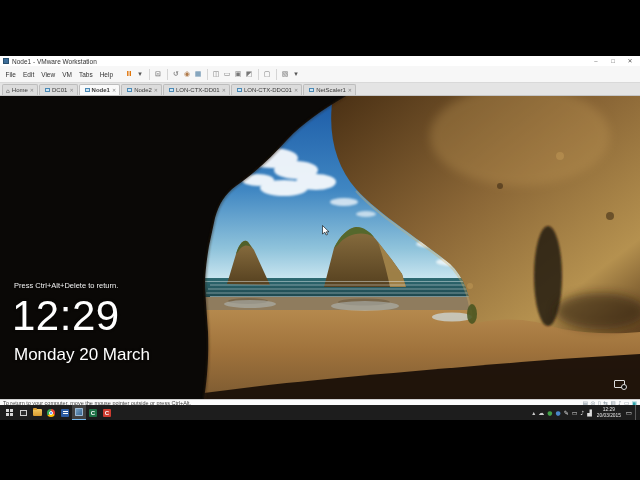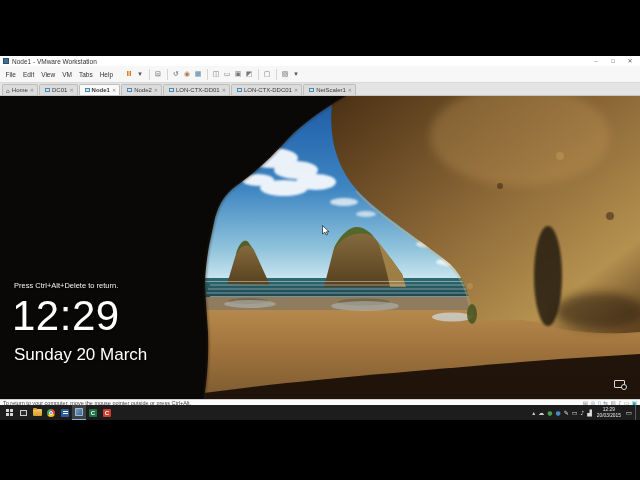--- a/index.html
+++ b/index.html
@@ -265,21 +265,21 @@
         <ellipse cx="472" cy="218" rx="5" ry="10" fill="#45531e" opacity="0.85"></ellipse>
 
         <path d="M204,303 L640,303 L640,258 L560,263 C460,271 340,281 260,290 L204,297 Z" fill="#1a1008" opacity="0.95"></path>
 
         <path d="M0,0 L346,0 C322,14 302,28 287,44 C270,63 252,79 236,90 C225,98 219,108 215,122 L209,150 C206,168 205,180 205,192 L208,236 C209,262 207,284 204,303 L0,303 Z" fill="#0a0806"></path>
         <path d="M346,0 C322,14 302,28 287,44 C270,63 252,79 236,90 C225,98 219,108 215,122 L209,150 C206,168 205,180 205,192 L208,236 C209,262 207,284 204,303" fill="none" stroke="#31210f" stroke-width="2" opacity="0.5" filter="url(#blurf)"></path>
       </svg>
 
       <div class="press-text">Press Ctrl+Alt+Delete to return.</div>
       <div class="lock-time">12:29</div>
-      <div class="lock-date">Sunday 20 March</div>
+      <div class="lock-date">Monday 20 March</div>
 
       <svg class="cursor" width="8" height="11" viewBox="0 0 8 11">
         <polygon points="0.5,0.5 0.5,9 2.9,7.2 4.1,10 5.5,9.4 4.3,6.8 7,6.8" fill="#fff" stroke="#000" stroke-width="0.6"></polygon>
       </svg>
 
       <div class="locknet">
         <div class="scr"></div>
           <div class="dot"></div>
       </div>
     </div>

